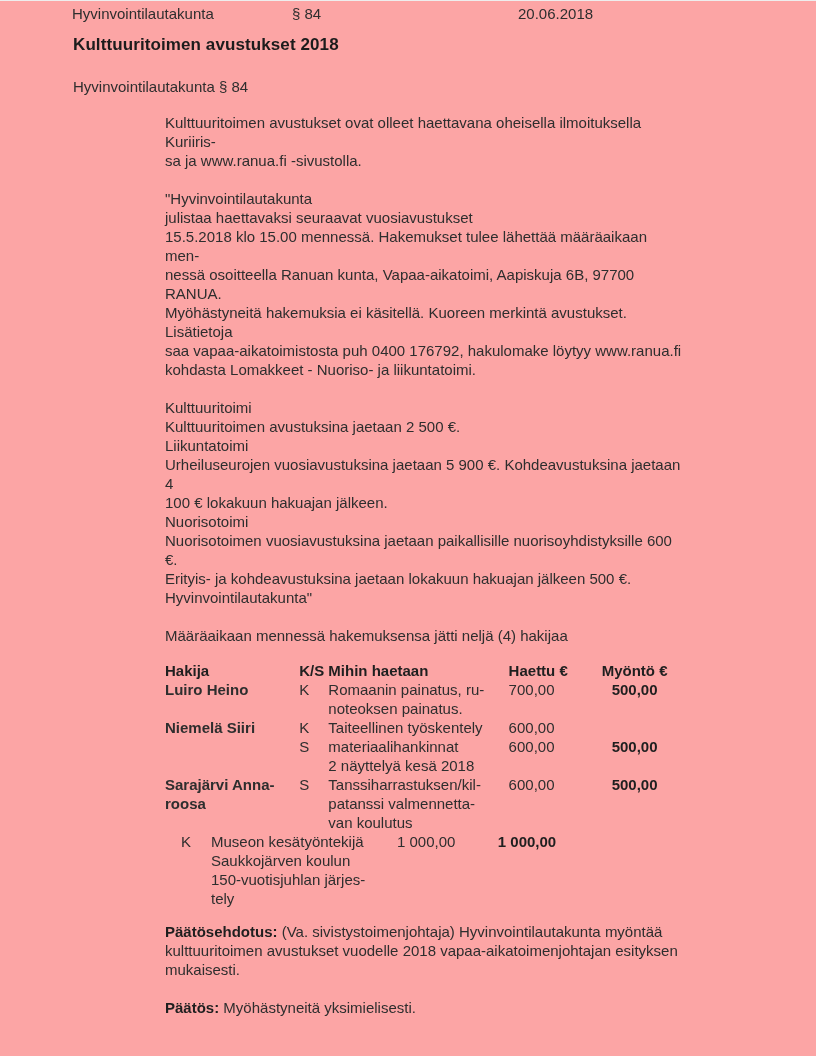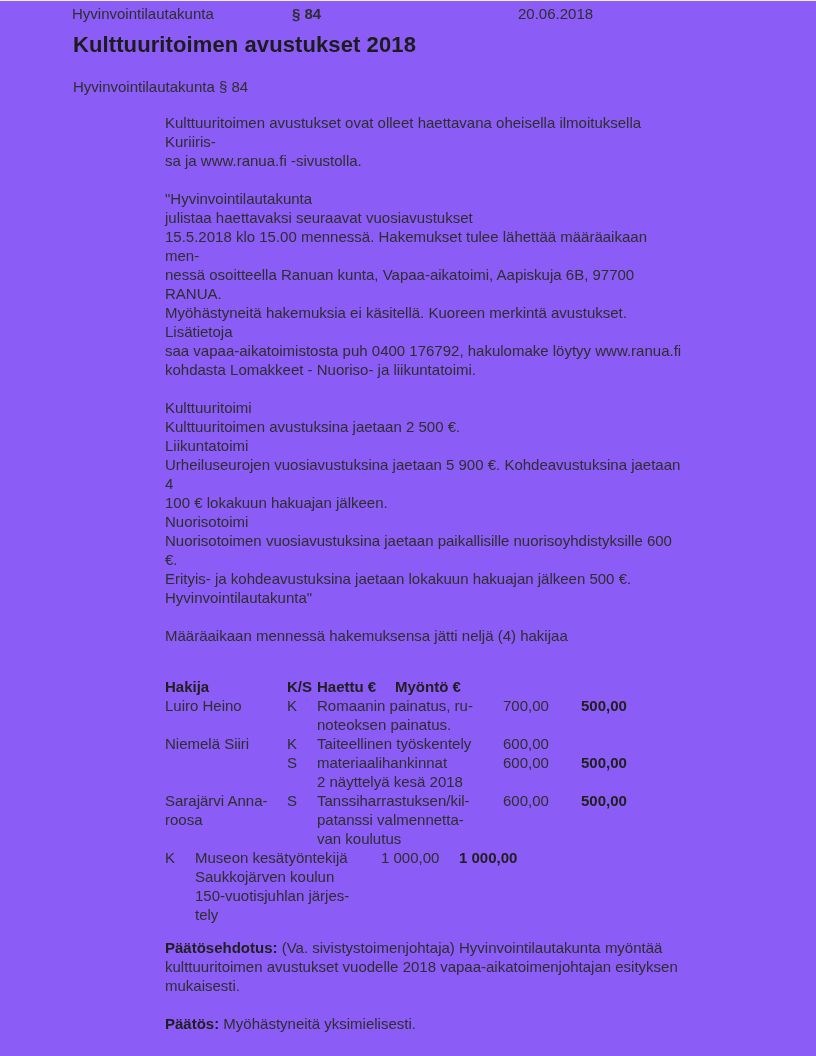--- a/index.html
+++ b/index.html
@@ -5,52 +5,52 @@
   html, body { margin: 0; padding: 0; }
   body {
     width: 816px; height: 1056px;
     background: #ffffff;
     font-family: "Liberation Sans", "DejaVu Sans", sans-serif;
     font-size: 15px;
     line-height: 19px;
     color: #2e2e2e;
     overflow: hidden;
   }
-  .doc { position: relative; width: 816px; height: 1056px; background: #8b5cf6; border-top: 1px solid #eee; }
+  .doc { position: relative; width: 816px; height: 1056px; background: #fca5a5; border-top: 1px solid #eee; }
 
   
   .pg-header {
     position: absolute; top: 3px; left: 72px; right: 40px;
     display: flex; white-space: nowrap;
   }
   .pg-header .committee { width: 220px; }
-  .pg-header .section   { width: 226px; font-weight: bold; }
+  .pg-header .section   { width: 226px; }
 
   .title {
     position: absolute; top: 34px; left: 73px;
-    font-size: 22px; font-weight: bold; color: #1c1c1c;
+    font-size: 17px; font-weight: bold; color: #1c1c1c;
     letter-spacing: 0.1px;
   }
   .subtitle { position: absolute; top: 76px; left: 73px; }
 
   .content {
     position: absolute; top: 112px; left: 165px; width: 520px;
   }
   .para { white-space: pre-line; margin: 0 0 19px 0; }
-  .para.tight { margin-bottom: 32px; }
+  .para.tight { margin-bottom: 16px; }
 
   
   .grants-table { margin: 0 0 14px 0; }
   .t-row { display: flex; align-items: flex-start; }
   .t-row > div { white-space: pre-line; }
-  .c-hakija { width: 122px; }
-  .c-ks     { width: 30px; }
+  .c-hakija { width: 122px; font-weight: bold; }
+  .c-ks     { width: 30px; margin-left: 16px; }
   .c-mihin  { width: 186px; }
   .c-haettu { width: 78px; }
-  .c-myonto { width: 104px; text-align: left; }
+  .c-myonto { width: 104px; text-align: center; }
   .t-head > div { font-weight: bold; color: #1f1f1f; }
   .t-row .c-myonto { font-weight: bold; color: #1f1f1f; }
   .t-head .c-myonto { font-weight: bold; }
 
   .decision-block { white-space: pre-line; margin: 0 0 19px 0; }
   .decision-label {
     font-weight: bold; color: #1f1f1f;
   }
   .spacer18 { height: 18px; }
 </style>
@@ -91,20 +91,21 @@
 Nuorisotoimen vuosiavustuksina jaetaan paikallisille nuorisoyhdistyksille 600 €.
 Erityis- ja kohdeavustuksina jaetaan lokakuun hakuajan jälkeen 500 €.
 Hyvinvointilautakunta"</p>
 
     <p class="para tight">Määräaikaan mennessä hakemuksensa jätti neljä (4) hakijaa</p>
 
     <div class="grants-table">
       <div class="t-row t-head">
         <div class="c-hakija">Hakija</div>
         <div class="c-ks">K/S</div>
+        <div class="c-mihin">Mihin haetaan</div>
         <div class="c-haettu">Haettu €</div>
         <div class="c-myonto">Myöntö €</div>
       </div>
 
       <div class="t-row">
         <div class="c-hakija">Luiro Heino</div>
         <div class="c-ks">K</div>
         <div class="c-mihin">Romaanin painatus, ru-
 noteoksen painatus.</div>
         <div class="c-haettu">700,00</div>

